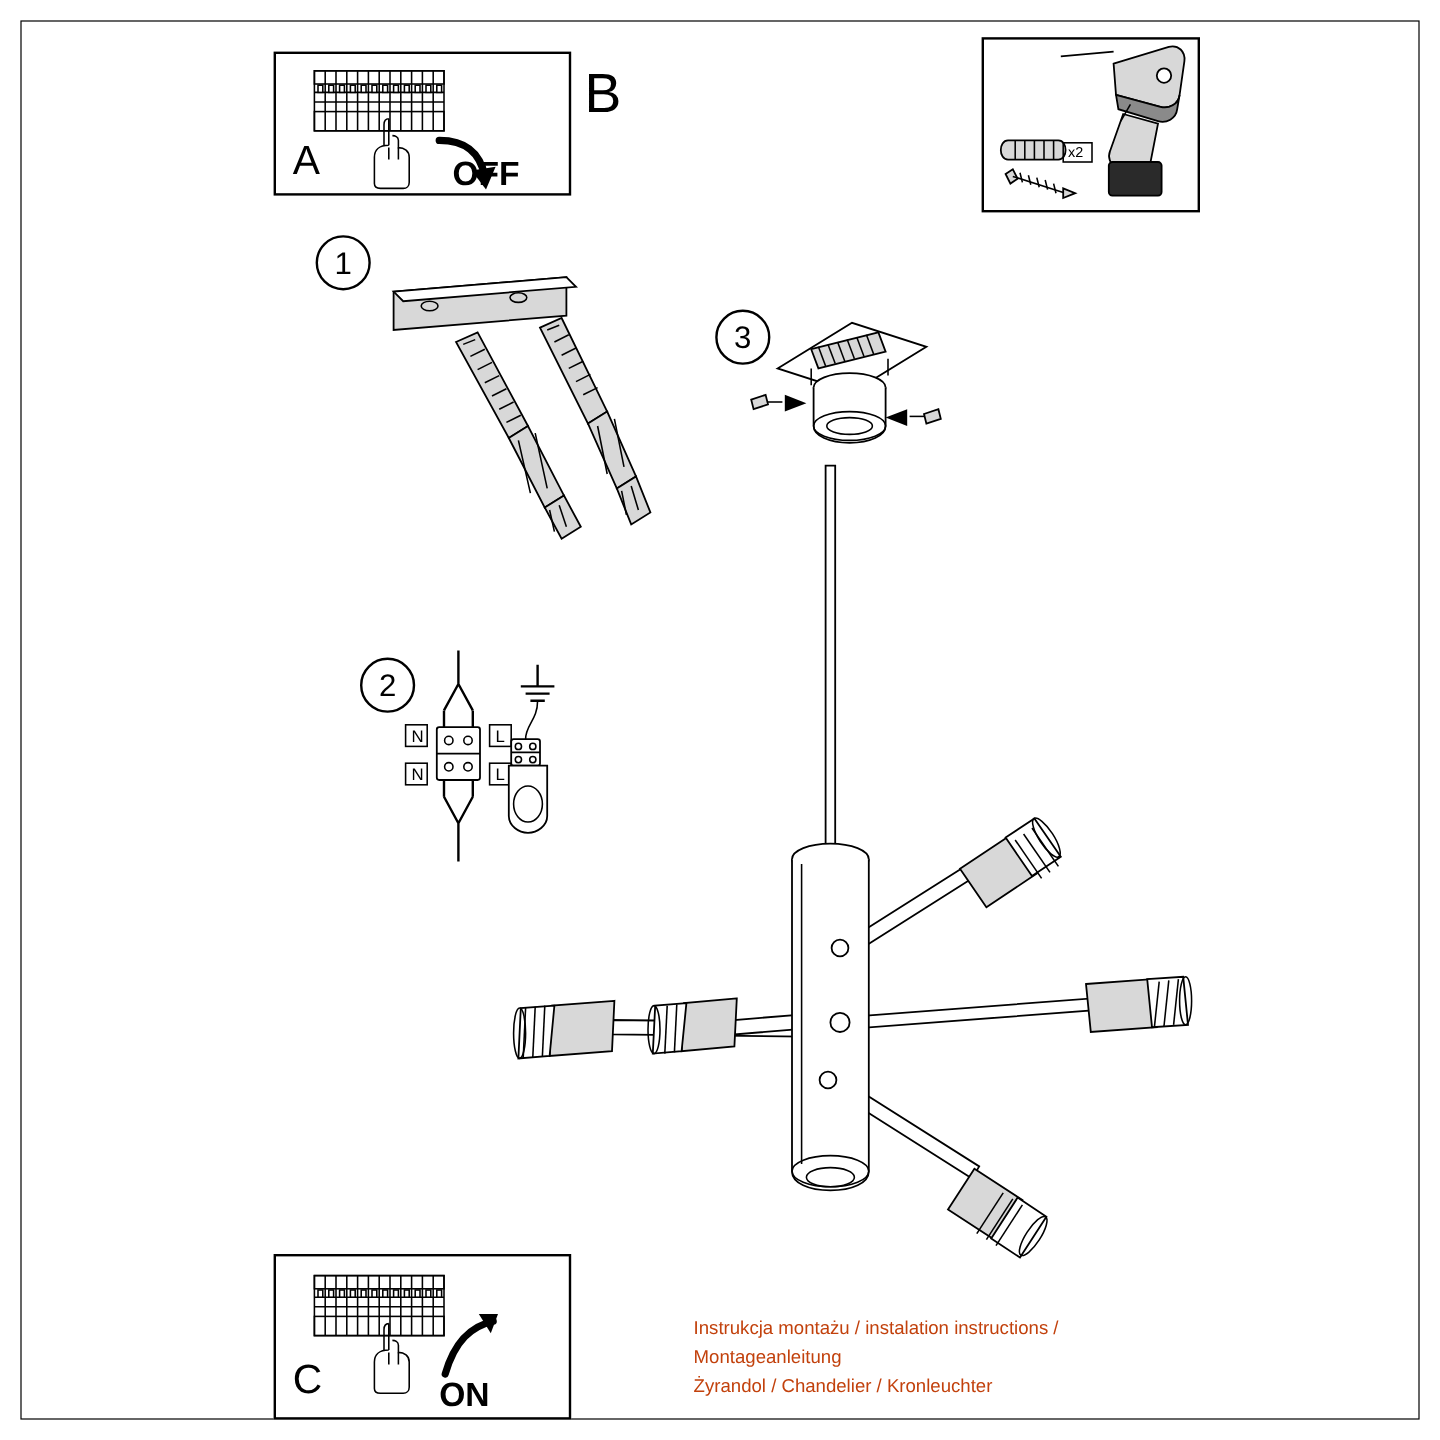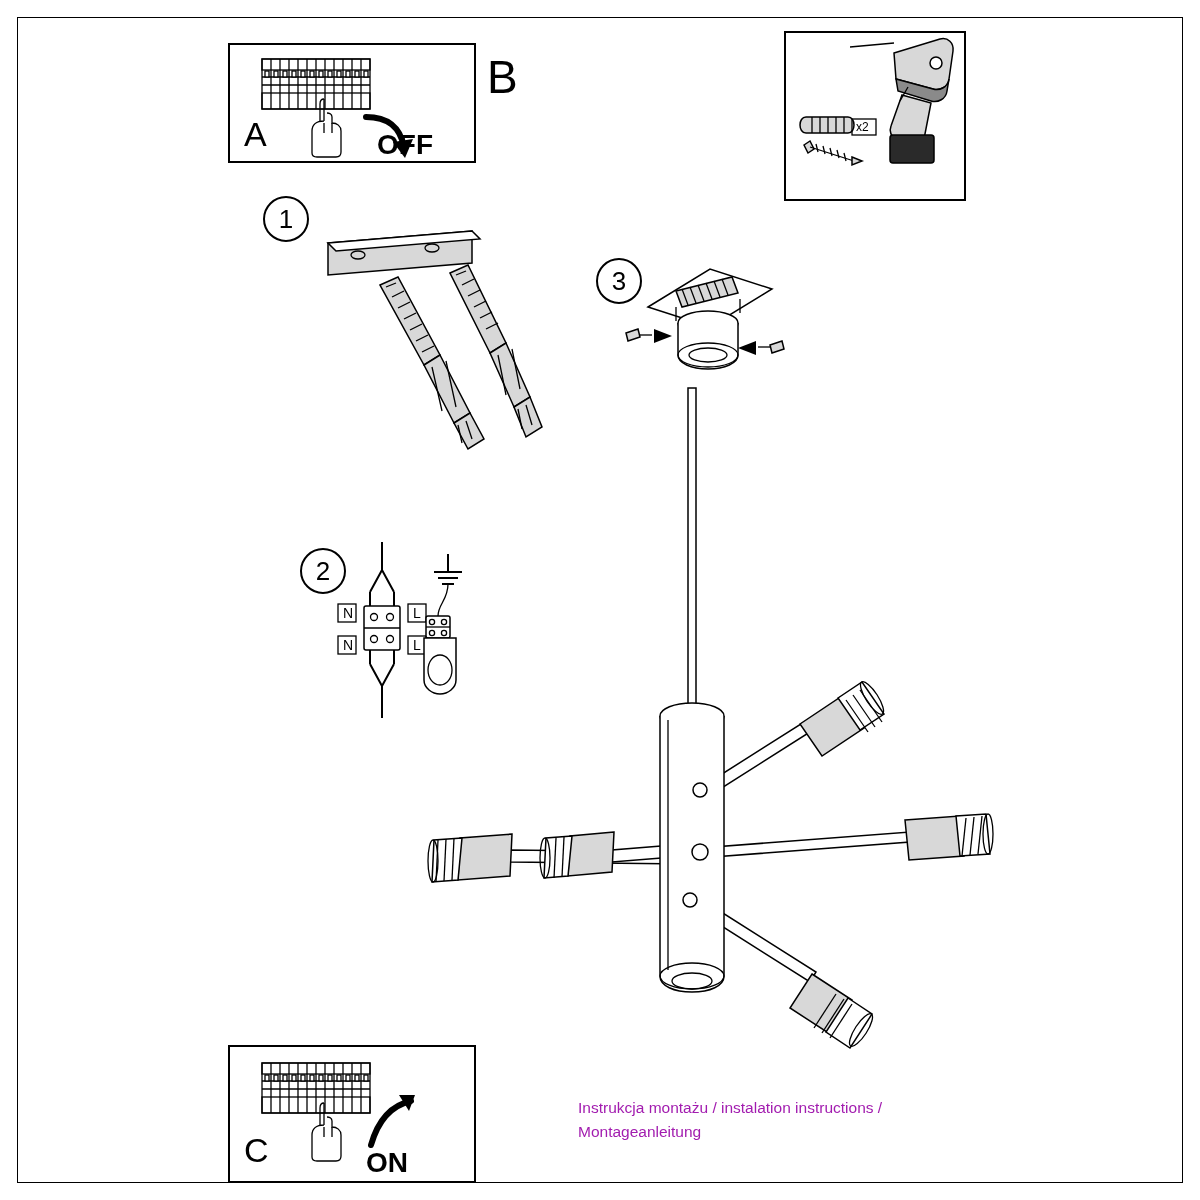--- a/index.html
+++ b/index.html
@@ -31,21 +31,21 @@
   }
 
   
   .panel {
     border: 2px solid #000;
     box-sizing: border-box;
     background: #fff;
   }
   .panel-a { left: 228px; top: 43px; width: 248px; height: 120px; }
   .panel-c { left: 228px; top: 1045px; width: 248px; height: 138px; }
-  .panel-tools { left: 784px; top: 31px; width: 182px; height: 170px; }
+  .panel-tools { left: 818px; top: 31px; width: 182px; height: 146px; }
 
   .letter {
     font-size: 34px;
     line-height: 1;
     letter-spacing: 0;
   }
   .letter-big { font-size: 46px; }
 
   .label-off, .label-on {
     font-size: 28px;
@@ -59,21 +59,21 @@
     display: flex;
     align-items: center;
     justify-content: center;
     font-size: 26px;
     background: #fff;
   }
 
   .caption {
     font-size: 15.5px;
     line-height: 1.55;
-    color: #a21caf;
+    color: #c2410c;
   }
 
   svg { display: block; }
   .stroke { fill: none; stroke: #000; stroke-width: 2; }
   .stroke-thin { fill: none; stroke: #000; stroke-width: 1.3; }
   .fill-dark { fill: #2a2a2a; stroke: #000; stroke-width: 1.5; }
   .fill-mid { fill: #8a8a8a; stroke: #000; stroke-width: 1.5; }
   .fill-light { fill: #d8d8d8; stroke: #000; stroke-width: 1.5; }
   .fill-white { fill: #ffffff; stroke: #000; stroke-width: 1.5; }
 </style>
@@ -418,15 +418,16 @@
     <svg class="abs" style="left:133px; top:46px;" width="56" height="58" viewBox="0 0 56 58">
       <path d="M8 52 C16 24 30 12 48 8" fill="none" stroke="#000" stroke-width="6" stroke-linecap="round"></path>
       <path d="M36 2 L52 2 L46 18 Z" fill="#000"></path>
     </svg>
 
     <div class="abs label-on" style="left:136px; top:100px;">ON</div>
   </div>
 
   <div class="abs" style="left:578px; top:1096px; width:430px;">
     <div class="caption">Instrukcja montażu / instalation instructions / Montageanleitung</div>
+    <div class="caption">Żyrandol / Chandelier / Kronleuchter</div>
   </div>
 
 </div>
 
 </body></html>

